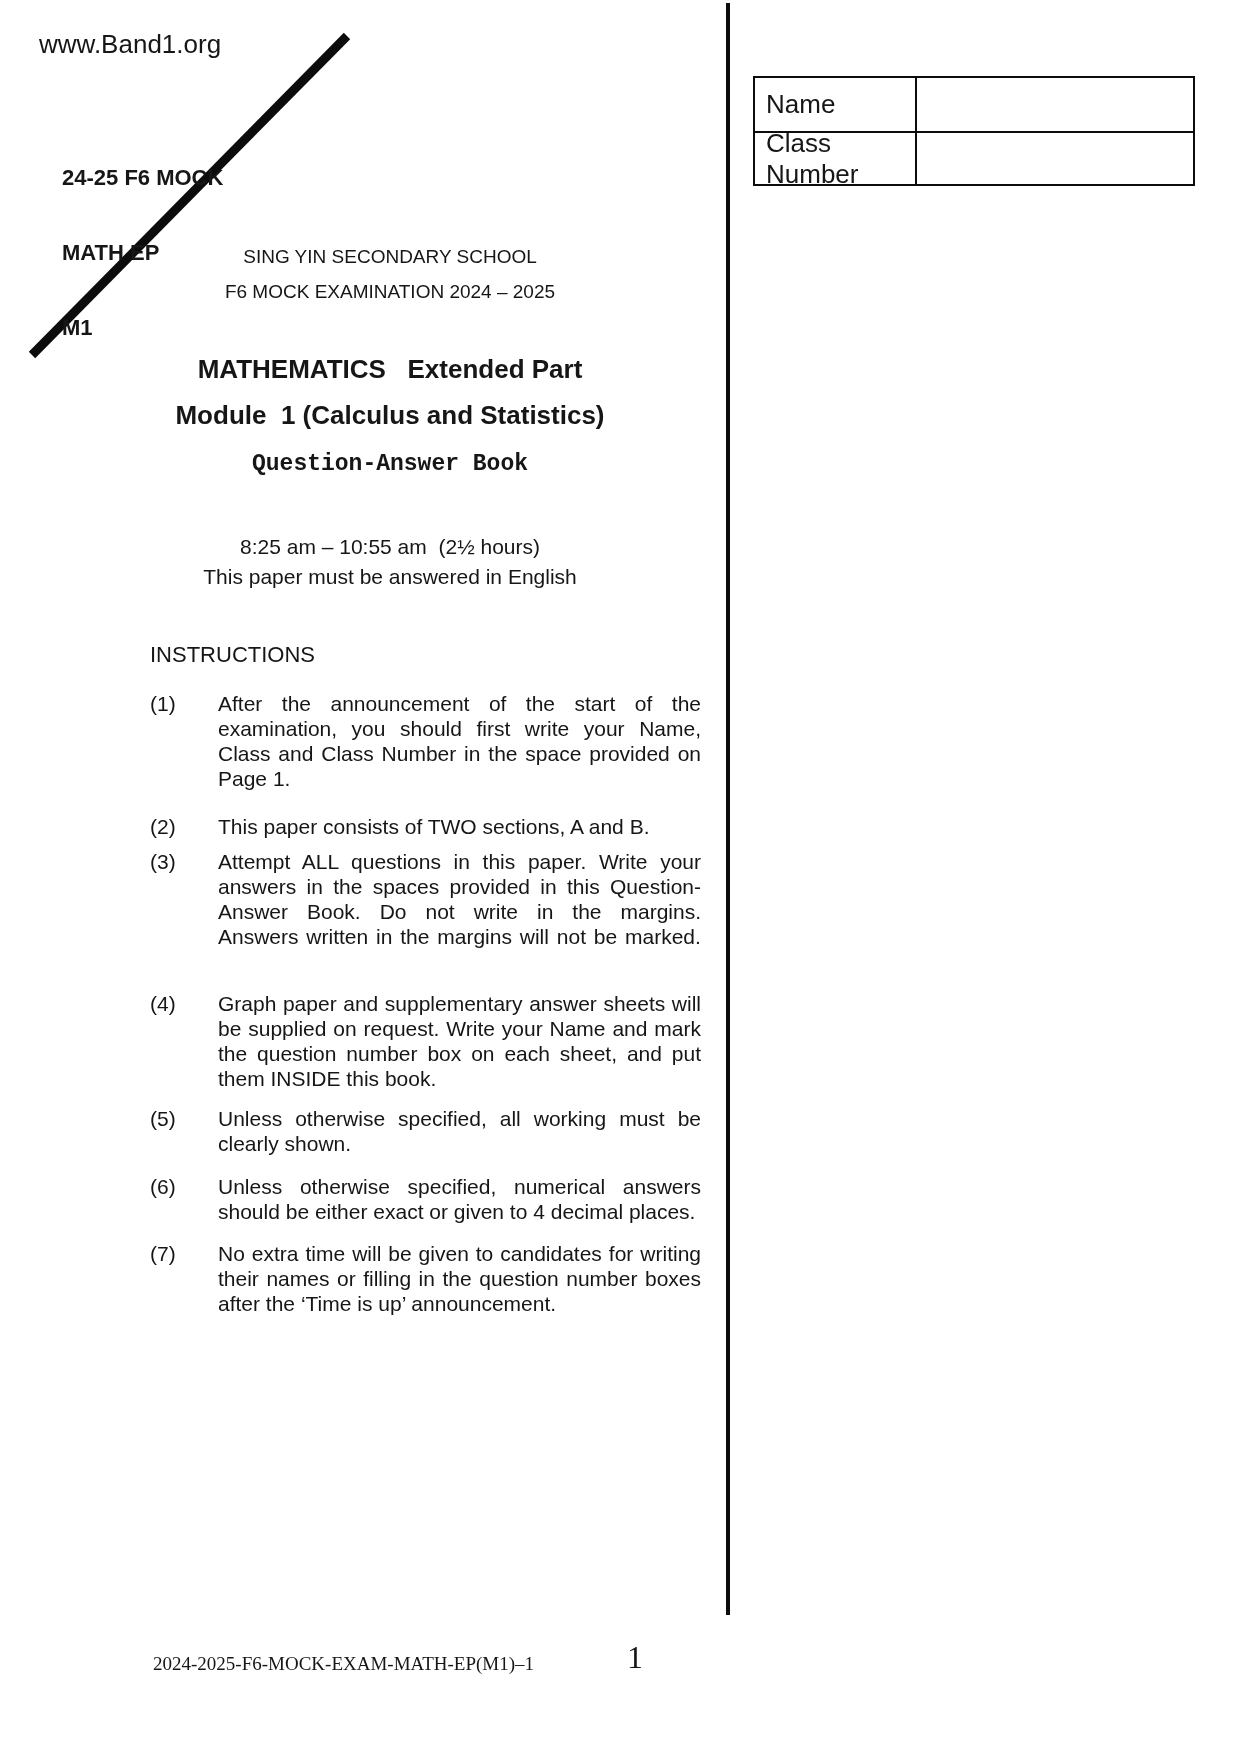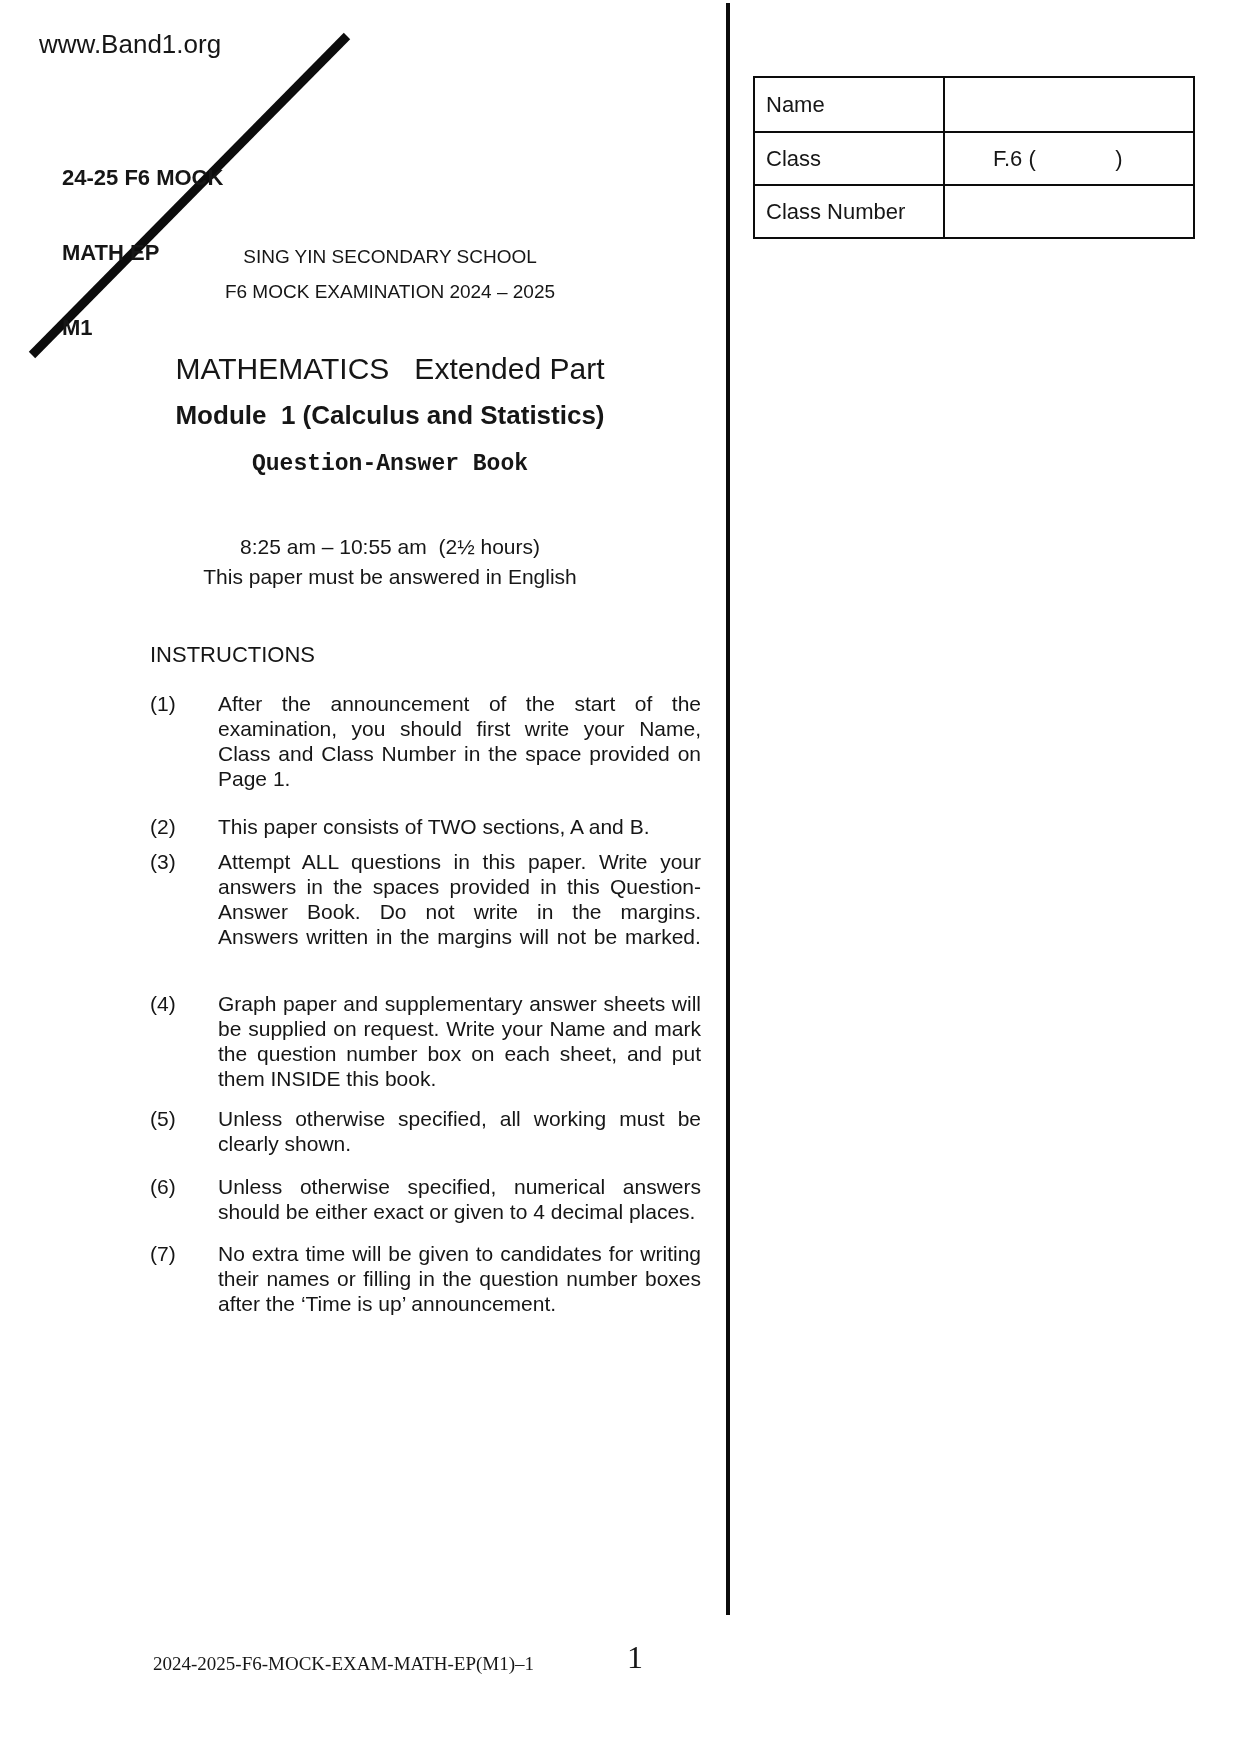--- a/index.html
+++ b/index.html
@@ -12,28 +12,28 @@
   
   .watermark{left:39px; top:29px; font-size:26px; line-height:30px;}
   .corner-code{left:62px; top:115px; font-size:22px; line-height:25px; font-weight:bold; white-space:pre;}
   
   .vline{left:726px; top:3px; width:4px; height:1612px; background:#0c0c0c;}
   .diag{left:0; top:0; pointer-events:none;}
   
   .info-table{left:753px; top:76px; width:442px; border:2px solid #0c0c0c; box-sizing:border-box; background:#fff;}
   .info-row{display:flex; height:53px; border-top:2px solid #0c0c0c; box-sizing:border-box;}
   .info-row:first-child{border-top:none;}
-  .info-label{width:190px; border-right:2px solid #0c0c0c; box-sizing:border-box; display:flex; align-items:center; padding-left:11px; font-size:22px;}
+  .info-label{width:162px; border-right:2px solid #0c0c0c; box-sizing:border-box; display:flex; align-items:center; padding-left:11px; font-size:26px;}
   .info-value{flex:1; display:flex; align-items:center; padding-left:48px; font-size:22px; white-space:pre; box-sizing:border-box;}
   
   .center-col{left:130px; top:0; width:520px; height:700px;}
   .cline{position:absolute; left:0; width:100%; text-align:center; white-space:pre;}
   .school{top:244px; font-size:19px; line-height:25px;}
   .examline{top:279px; font-size:19px; line-height:25px;}
-  .title1{top:354px; font-size:30px; line-height:30px; font-weight:normal;}
+  .title1{top:354px; font-size:26px; line-height:30px; font-weight:bold;}
   .title2{top:400px; font-size:26px; line-height:30px; font-weight:bold;}
   .title3{top:450px; font-size:23px; line-height:28px; font-weight:bold;font-family:Liberation Mono, monospace;}
   .timeline{top:534px; font-size:21px; line-height:25px;}
   .langline{top:564px; font-size:21px; line-height:25px;text-align:center;}
   
   .instr-heading{left:150px; top:642px; font-size:22px; line-height:26px; font-weight:normal;}
   .instr-item{position:absolute; left:150px; width:549px; font-size:21px; line-height:25px;}
   .instr-num{position:absolute; left:0; top:0;}
   .instr-text{display:block; margin-left:68px; width:483px; text-align:justify;}
   .ws2 .instr-text{word-spacing:2px;}
@@ -57,24 +57,20 @@
   <div class="abs corner-code">
     <div>24-25 F6 MOCK</div>
     <div>MATH EP</div>
     <div>M1</div>
   </div>
 
   <div class="abs info-table">
     <div class="info-row">
       <div class="info-label">Name</div>
       <div class="info-value"></div>
-    </div>
-    <div class="info-row">
-      <div class="info-label">Class</div>
-      <div class="info-value">F.6 (             )</div>
     </div>
     <div class="info-row">
       <div class="info-label">Class Number</div>
       <div class="info-value"></div>
     </div>
   </div>
 
   <div class="abs center-col">
     <div class="cline school">SING YIN SECONDARY SCHOOL</div>
     <div class="cline examline">F6 MOCK EXAMINATION 2024 – 2025</div>

